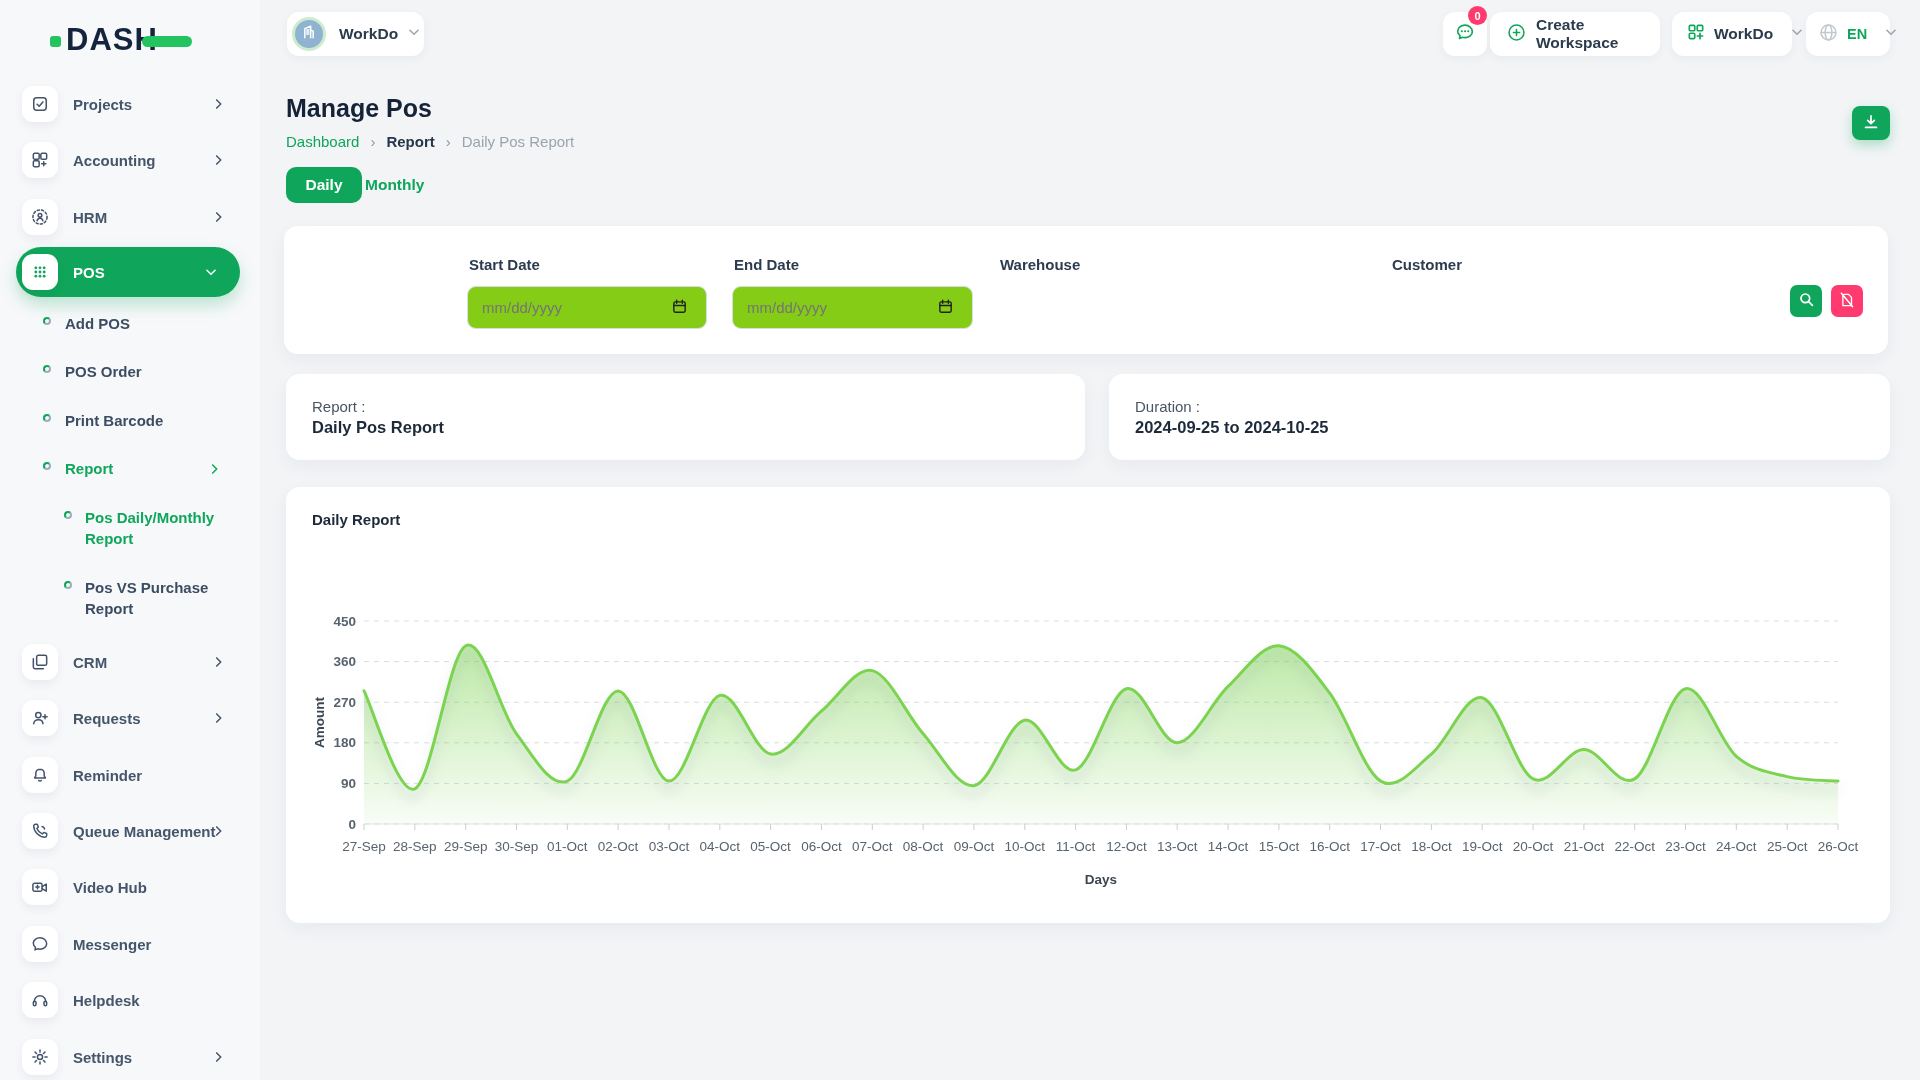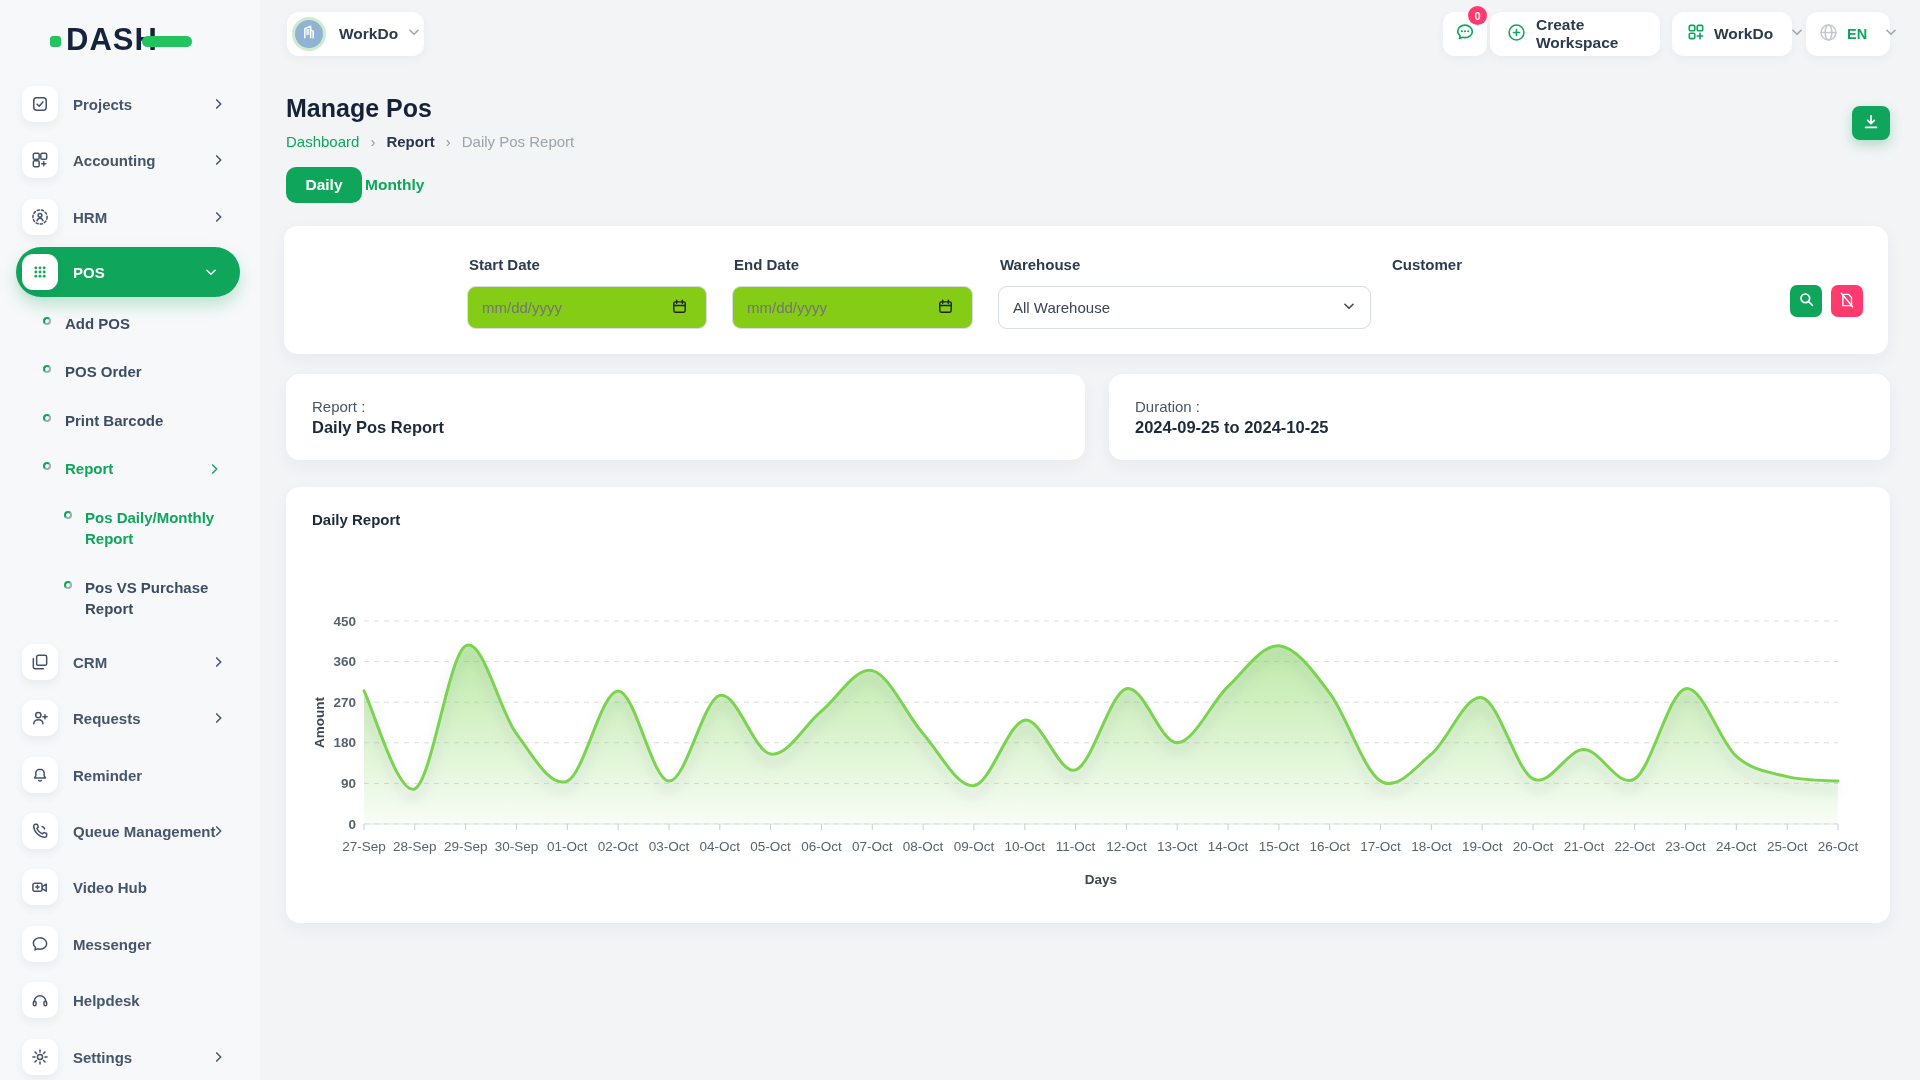--- a/index.html
+++ b/index.html
@@ -350,26 +350,20 @@
       </svg></span>
 
   <span class="f-label" style="left:450px">End Date</span>
   <input class="f-input" style="left: 448px; width: 241px;" placeholder="mm/dd/yyyy">
   <span class="cal-ic" style="left:653px"><svg width="17" height="17" viewBox="0 0 24 24" fill="none" stroke="#222222" stroke-width="1.8" stroke-linecap="round" stroke-linejoin="round">
         <rect x="4" y="5.5" width="16" height="14.5" rx="2" stroke-width="2"></rect>
         <path d="M8 3v4.5M16 3v4.5M4 10.5h16" stroke-width="2"></path>
       </svg></span>
 
   <span class="f-label" style="left:716px">Warehouse</span>
-  <div class="f-select" style="left:714px;width:373px">
-    <span>All Warehouse</span>
-    <span class="sel-chev"><svg width="14" height="14" viewBox="0 0 24 24" fill="none" stroke="currentColor" stroke-width="1.8" stroke-linecap="round" stroke-linejoin="round">
-          <polyline points="5,9 12,16 19,9" stroke-width="2.6"></polyline>
-        </svg></span>
-  </div>
 
   <span class="f-label" style="left:1108px">Customer</span>
 
   <button class="mini-btn" id="search-btn">
       <span class="ic"><svg width="19" height="19" viewBox="0 0 24 24" fill="none" stroke="#ffffff" stroke-width="1.8" stroke-linecap="round" stroke-linejoin="round">
           <circle cx="10.5" cy="10.5" r="5.5" stroke-width="2.1"></circle>
           <path d="M14.8 14.8L19.5 19.5" stroke-width="2.1"></path>
         </svg></span>
     </button>
   <button class="mini-btn" id="reset-btn">

